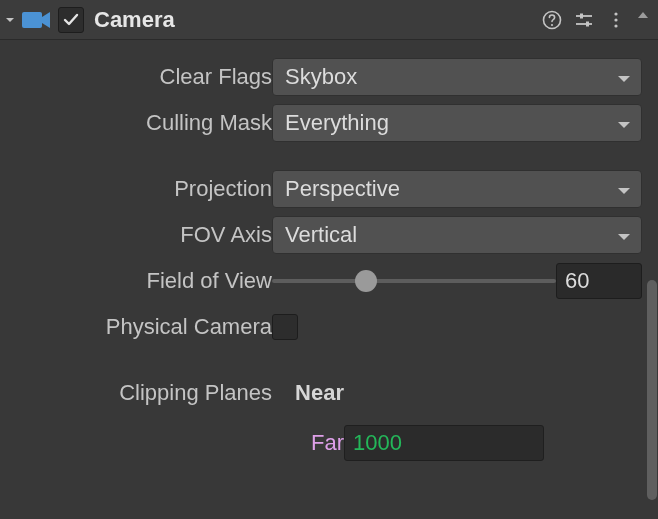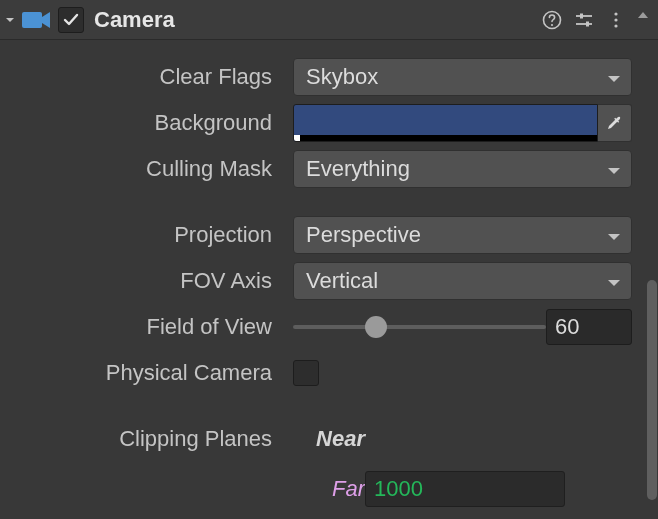--- a/index.html
+++ b/index.html
@@ -73,22 +73,21 @@
     width: 248px;
     flex: 0 0 248px;
     color: #c4c4c4;
     font-weight: 400;
     white-space: nowrap;
   }
   .field-col {
     flex: 1;
     display: flex;
     align-items: center;
-    padding-right: 26px;
-    margin-left: 21px;
+    padding-right: 16px;
   }
   .gap { height: 20px; }
 
   
   .dropdown {
     position: relative;
     flex: 1;
     height: 38px;
     background: #515151;
     border: 1px solid #303030;
@@ -180,21 +179,20 @@
     border: 1px solid #1d1d1d;
     border-radius: 3px;
     cursor: pointer;
   }
 
   
   .nf-label {
     width: 72px;
     font-weight: 600;
     color: #d6d6d6;
-    font-style: italic;
   }
   .nf-input {
     width: 200px; height: 36px;
     background: #2a2a2a;
     border: 1px solid #1d1d1d;
     border-radius: 3px;
     display: flex; align-items: center;
     padding: 0 8px;
     color: #eaeaea;
     font-weight: 600;
@@ -282,36 +280,20 @@
         <span>Skybox</span>
         <span class="caret">
           <svg width="14" height="10" viewBox="0 0 14 10">
               <path d="M1 2 L7 8 L13 2 Z" fill="#c4c4c4"></path>
             </svg>
         </span>
       </div>
     </div>
   </div>
 
-  <div class="row">
-    <div class="label-col">Background</div>
-    <div class="field-col">
-      <div class="color-field">
-        <div class="swatch" style="background:#324A7E">
-          <div class="swatch-alpha"></div>
-          <div class="swatch-alpha-white"></div>
-        </div>
-        <div class="eyedropper">
-          <svg width="18" height="18" viewBox="0 0 18 18">
-            <path d="M13.5 2.5c.9.9.9 2.1 0 3l-1.3 1.3 1 1-1 1-1-1L5 14l-3 1 1-3 6.2-6.2-1-1 1-1 1 1 1.3-1.3c.9-.9 2.1-.9 3 0z" fill="#dcdcdc"></path>
-          </svg>
-        </div>
-      </div>
-    </div>
-  </div>
 
   <div class="row">
     <div class="label-col">Culling Mask</div>
     <div class="field-col">
       <div class="dropdown">
         <span>Everything</span>
         <span class="caret">
           <svg width="14" height="10" viewBox="0 0 14 10">
               <path d="M1 2 L7 8 L13 2 Z" fill="#c4c4c4"></path>
             </svg>

